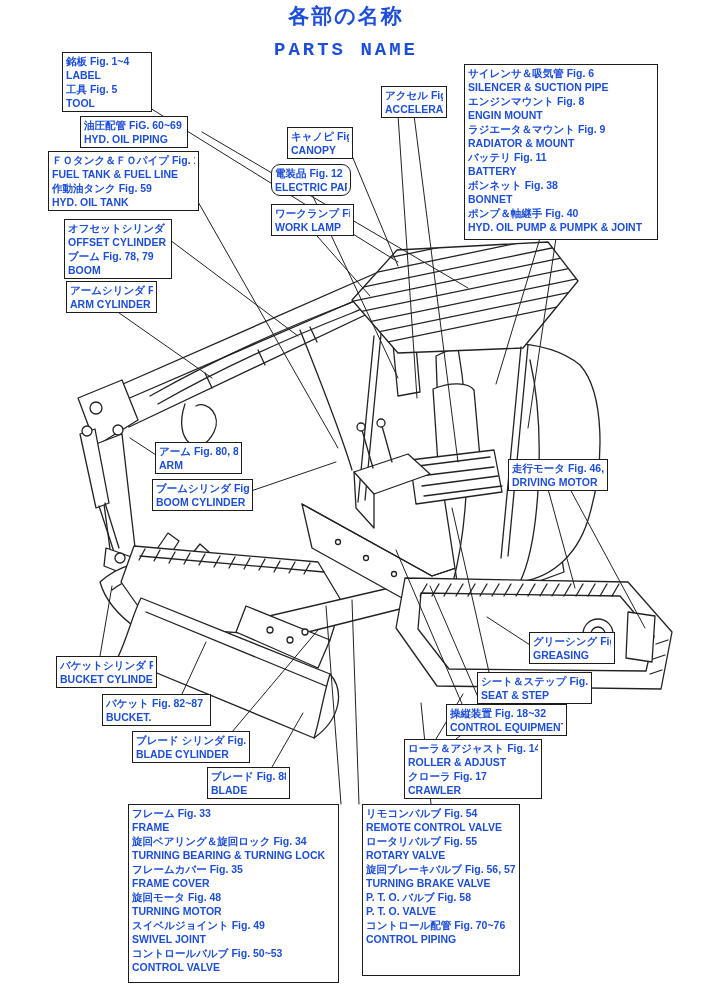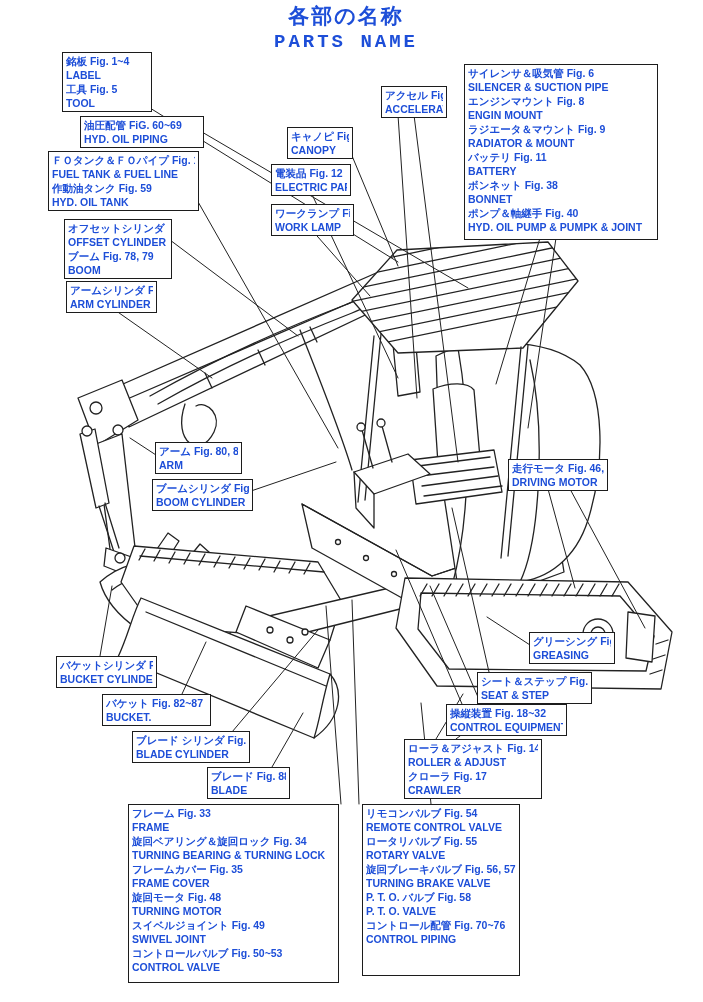--- a/index.html
+++ b/index.html
@@ -15,21 +15,21 @@
     position:absolute;left:346px;top:2px;transform:translateX(-50%);
     text-align:center;white-space:nowrap;
   }
   .title-ja{
     font-size:21px;font-weight:700;letter-spacing:2px;
     font-family:"DejaVu Sans","Liberation Sans",sans-serif;
   }
   .title-en{
     font-size:19px;font-weight:700;letter-spacing:3px;
     font-family:"Liberation Mono","DejaVu Sans Mono",monospace;
-    margin-top:1px;
+    margin-top:9px;
   }
   #drawing-layer{position:absolute;left:0;top:0;width:703px;height:1002px;}
   #labels-layer{position:absolute;left:0;top:0;width:703px;height:1002px;}
   .label-box{
     position:absolute;
     background:#ffffff;
     border:1.5px solid #1c1c1c;
     padding:1px 3px;
     box-sizing:border-box;
   }
@@ -189,21 +189,21 @@
     </g>
   </svg>
 
   <div id="labels-layer">
       <div class="label-box" style="left: 62px; top: 52px; width: 90px;">
         <div class="label-line">銘板 Fig. 1~4</div>
         <div class="label-line">LABEL</div>
         <div class="label-line">工具 Fig. 5</div>
         <div class="label-line">TOOL</div>
       </div>
-      <div class="label-box" style="left: 80px; top: 116px; width: 124px;">
+      <div class="label-box" style="left: 80px; top: 116px; width: 108px;">
         <div class="label-line">油圧配管  FiG. 60~69</div>
         <div class="label-line">HYD. OIL PIPING</div>
       </div>
       <div class="label-box" style="left: 48px; top: 151px; width: 151px;">
         <div class="label-line">ＦＯタンク＆ＦＯパイプ Fig. 10</div>
         <div class="label-line">FUEL TANK &amp; FUEL LINE</div>
         <div class="label-line">作動油タンク Fig. 59</div>
         <div class="label-line">HYD. OIL TANK</div>
       </div>
       <div class="label-box" style="left: 64px; top: 219px; width: 108px;">
@@ -217,21 +217,21 @@
         <div class="label-line">ARM CYLINDER</div>
       </div>
       <div class="label-box" style="left: 381px; top: 86px; width: 66px;">
         <div class="label-line">アクセル Fig. 7</div>
         <div class="label-line">ACCELERATOR</div>
       </div>
       <div class="label-box" style="left: 287px; top: 127px; width: 66px;">
         <div class="label-line">キャノピ Fig. 39</div>
         <div class="label-line">CANOPY</div>
       </div>
-      <div class="label-box" style="left: 271px; top: 164px; width: 80px;">
+      <div class="label-box" style="left: 271px; top: 164px; width: 80px; border-radius: 9px;">
         <div class="label-line">電装品  Fig. 12</div>
         <div class="label-line">ELECTRIC PART</div>
       </div>
       <div class="label-box" style="left: 271px; top: 204px; width: 83px;">
         <div class="label-line">ワークランプ  Fig. 13</div>
         <div class="label-line">WORK LAMP</div>
       </div>
       <div class="label-box" style="left: 464px; top: 64px; width: 194px; height: 176px;">
         <div class="label-line">サイレンサ＆吸気管  Fig. 6</div>
         <div class="label-line">SILENCER &amp; SUCTION PIPE</div>

